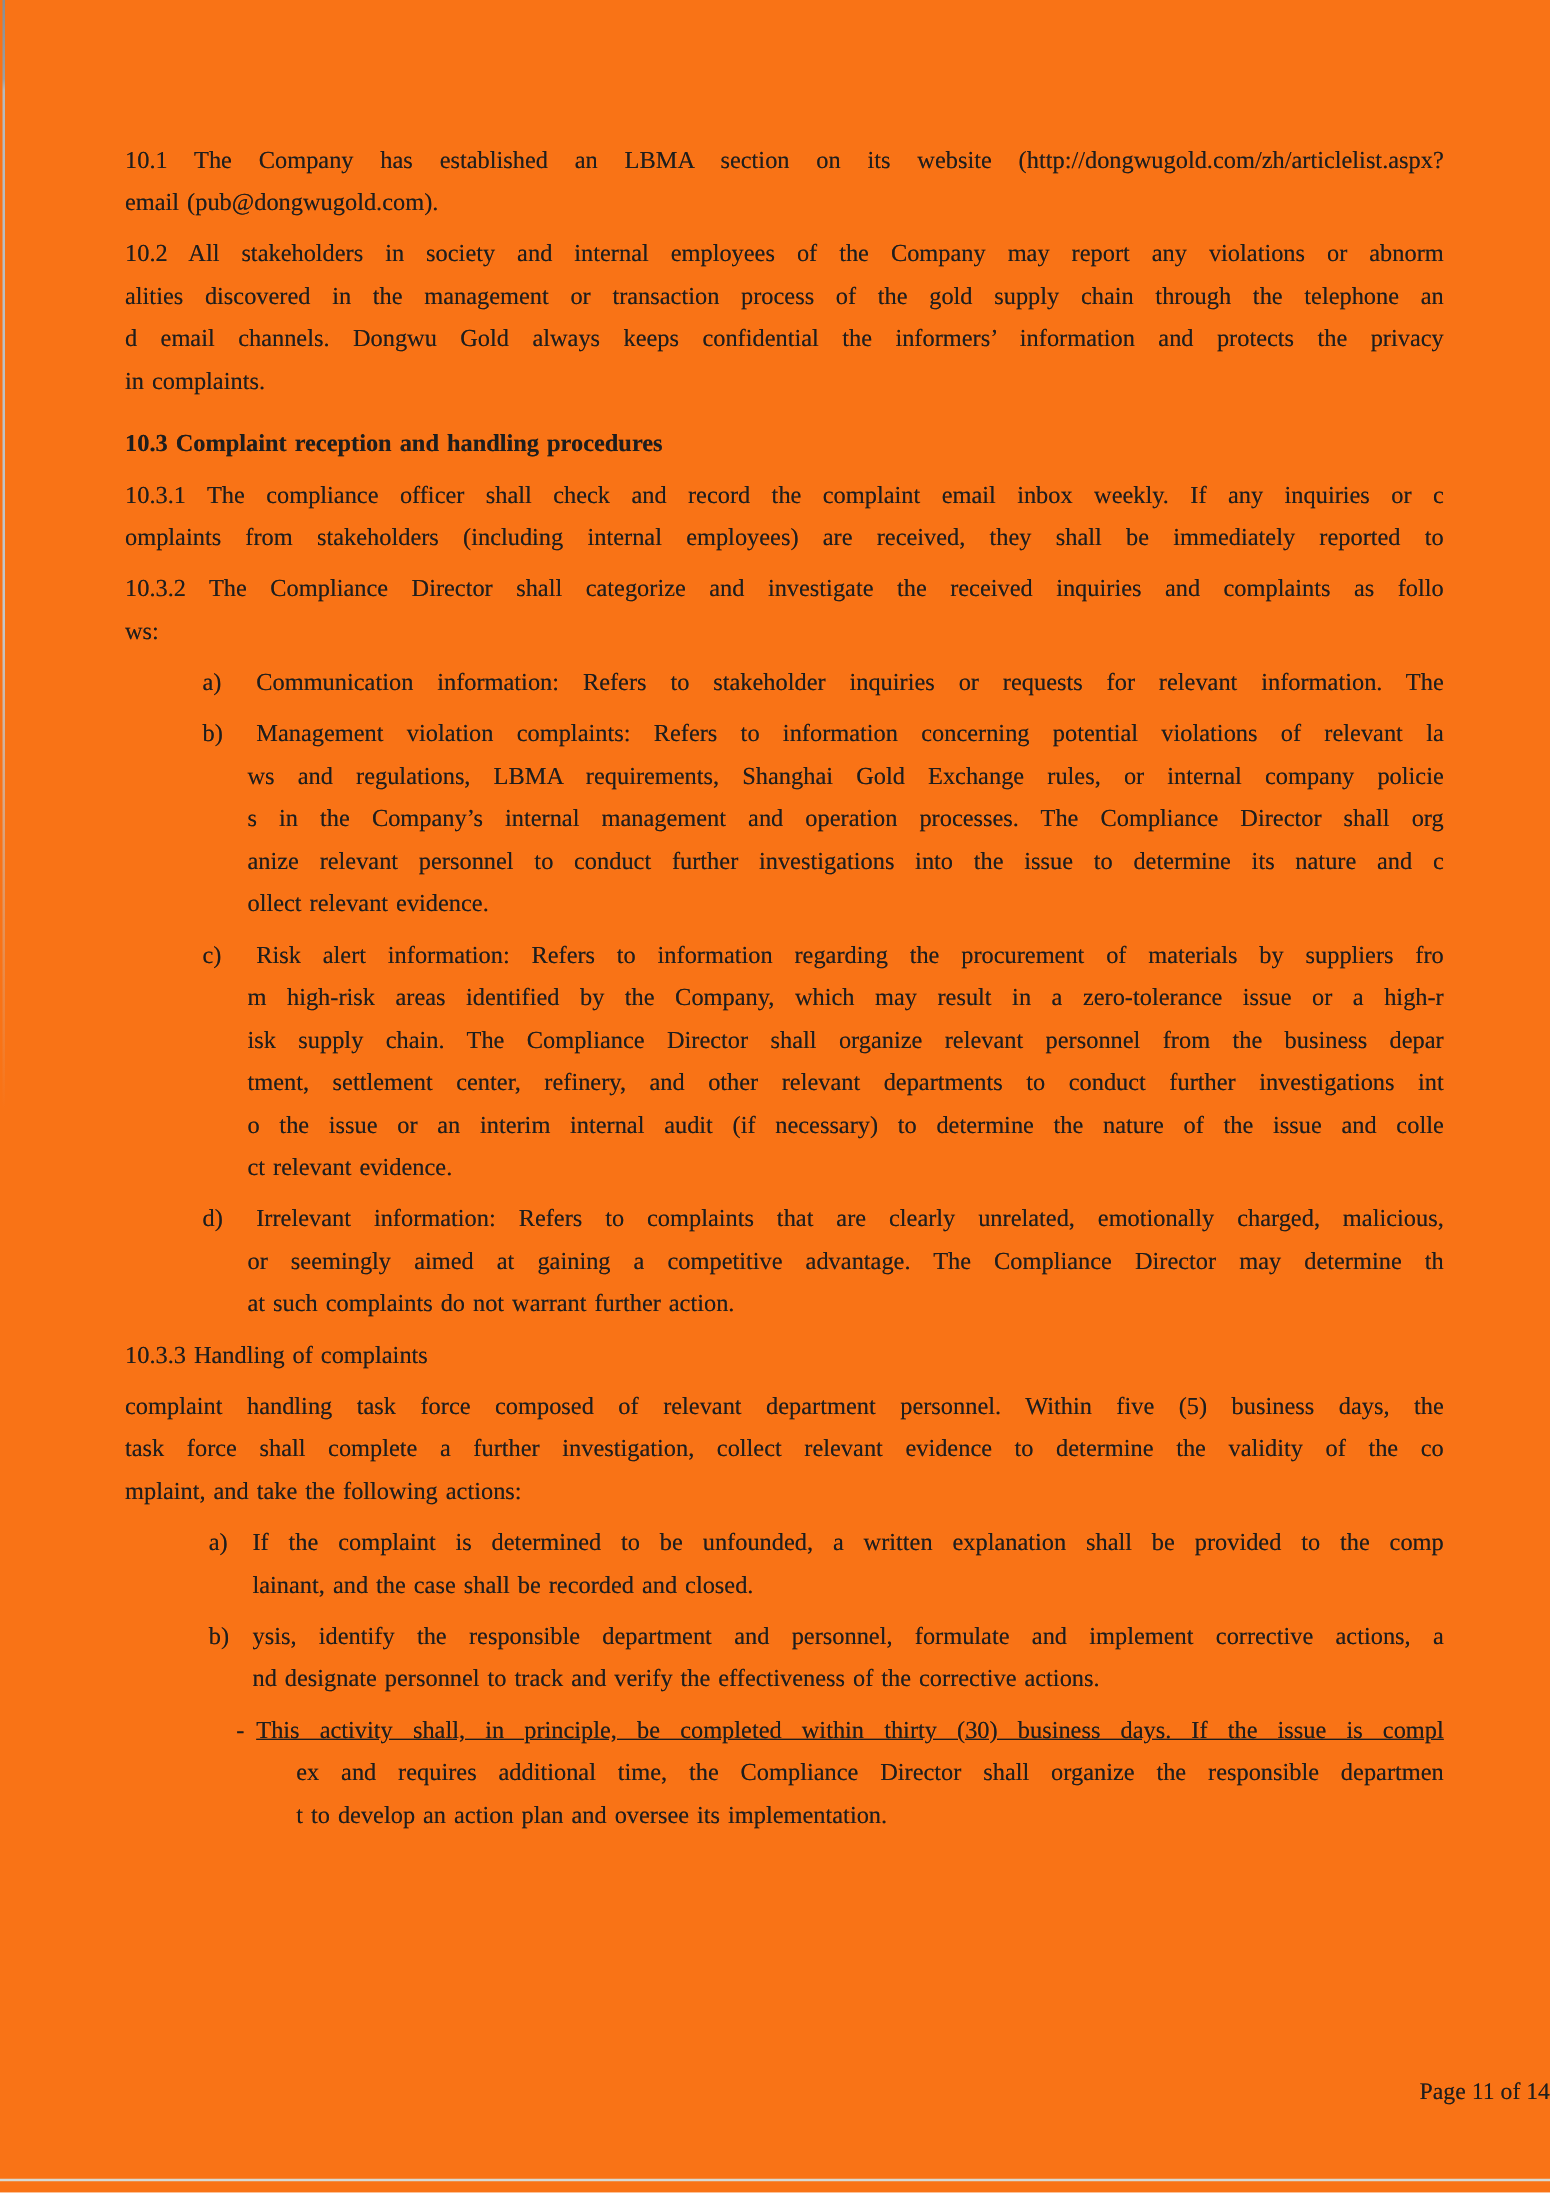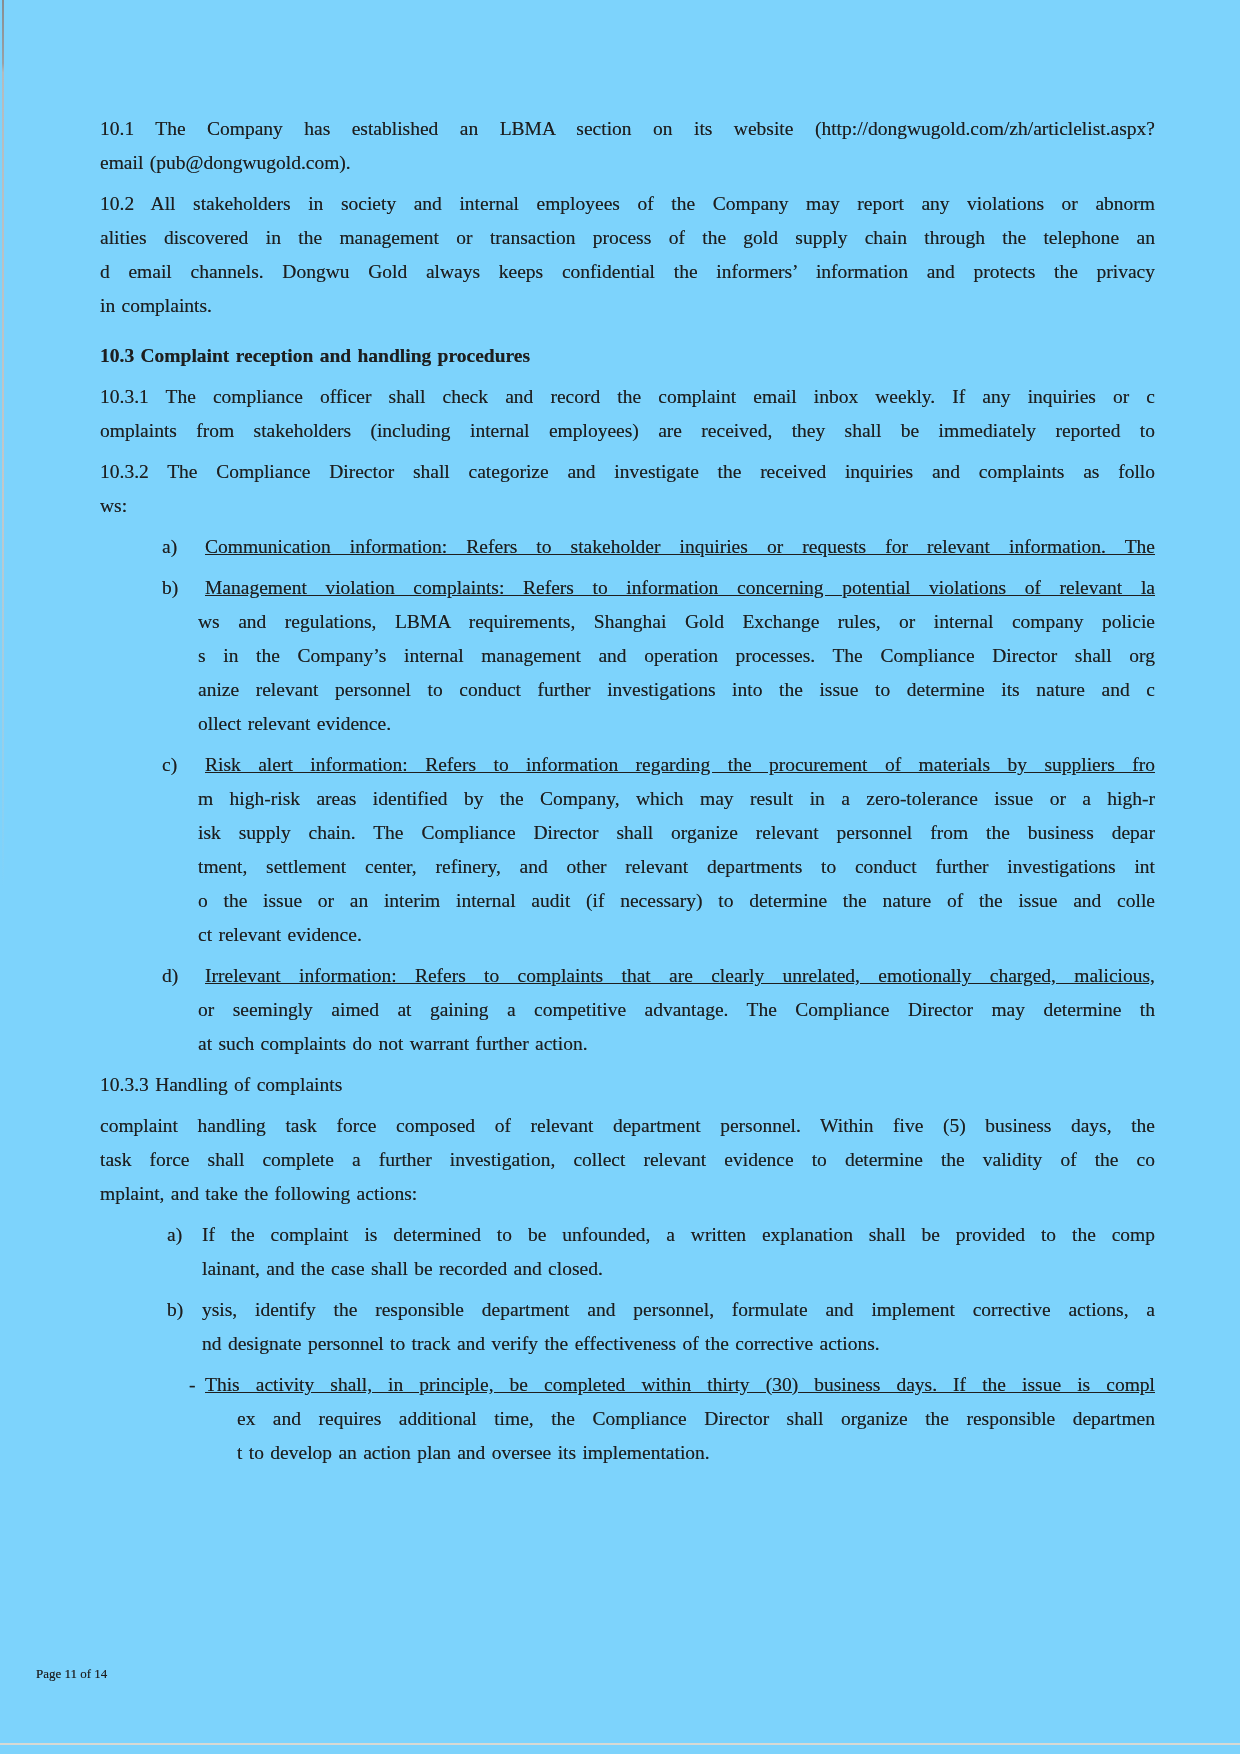--- a/index.html
+++ b/index.html
@@ -54,44 +54,44 @@
   .h .line { font-weight: bold; margin-top: 16px; }
   .marker {
     position: absolute;
     top: 0;
     font-size: 19.5px;
     line-height: 34px;
     text-shadow: 0 0 0.5px rgba(20,20,20,0.55);
   }
   .li1  { padding-left: 98px; }
   .li1 .marker { left: 62px; }
-  .li1 .line.first { text-indent: 7px; text-decoration: underline; }
+  .li1 .line.first { text-indent: 7px; }
   .li2  { padding-left: 102px; }
   .li2 .marker { left: 67px; }
   .dash { padding-left: 137px; }
   .dash .marker { left: 89px; }
   .dash .line.first { text-indent: -32px; text-decoration: underline; }
   .p-indent .line.first { text-indent: 40px; }
   #footer {
     position: absolute;
     left: 0;
     top: 1660px;
     width: 100%;
     padding-left: 36px;
     box-sizing: border-box;
-    text-align: left;
-    font-size: 13px;
+    text-align: right;
+    font-size: 19px;
     line-height: 28px;
     text-shadow: 0 0 0.5px rgba(20,20,20,0.55);
   }
 </style>
 </head>
 <body>
 
-<div id="page" style="background: #7dd3fc; --text-color: #1e1e1e;">
+<div id="page" style="background: #f97316; --text-color: #1e1e1e;">
   <div id="edge-left"></div>
   <div id="edge-bottom"></div>
   <div id="doc">
       <div class="block p">
         <div class="line just first">10.1 The Company has established an LBMA section on its website (http://dongwugold.com/zh/articlelist.aspx?</div>
         <div class="line">email (pub@dongwugold.com).</div>
       </div>
       <div class="block p">
         <div class="line just first">10.2 All stakeholders in society and internal employees of the Company may report any violations or abnorm</div>
         <div class="line just">alities discovered in the management or transaction process of the gold supply chain through the telephone an</div>

